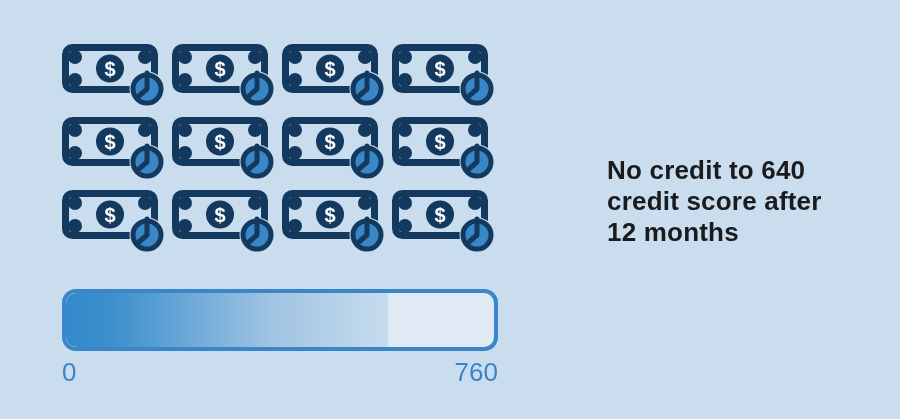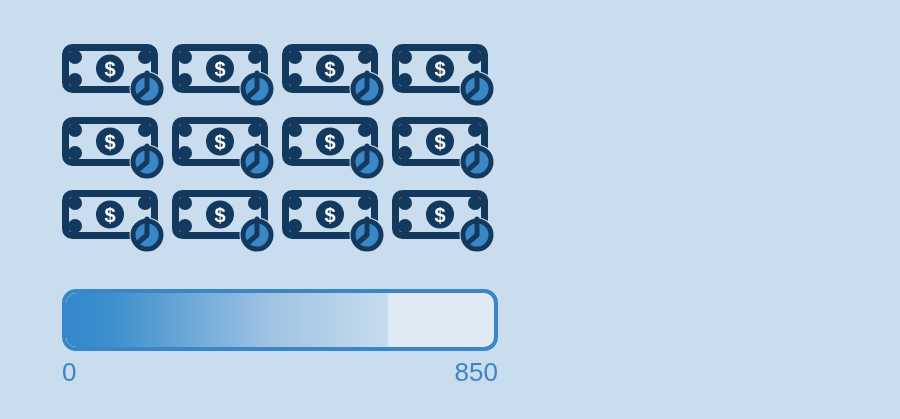--- a/index.html
+++ b/index.html
@@ -346,17 +346,20 @@
       </g>
     </svg>
   </div>
 
   <div class="scale-bar">
     <div class="scale-fill" style="width: 75.3%;"></div>
   </div>
 
   <div class="scale-labels">
     <span>0</span>
-    <span>850</span>
+    <span>760</span>
   </div>
 
+  <div class="caption">No credit to 640
+credit score after
+12 months</div>
 
 </div>
 
 </body></html>

